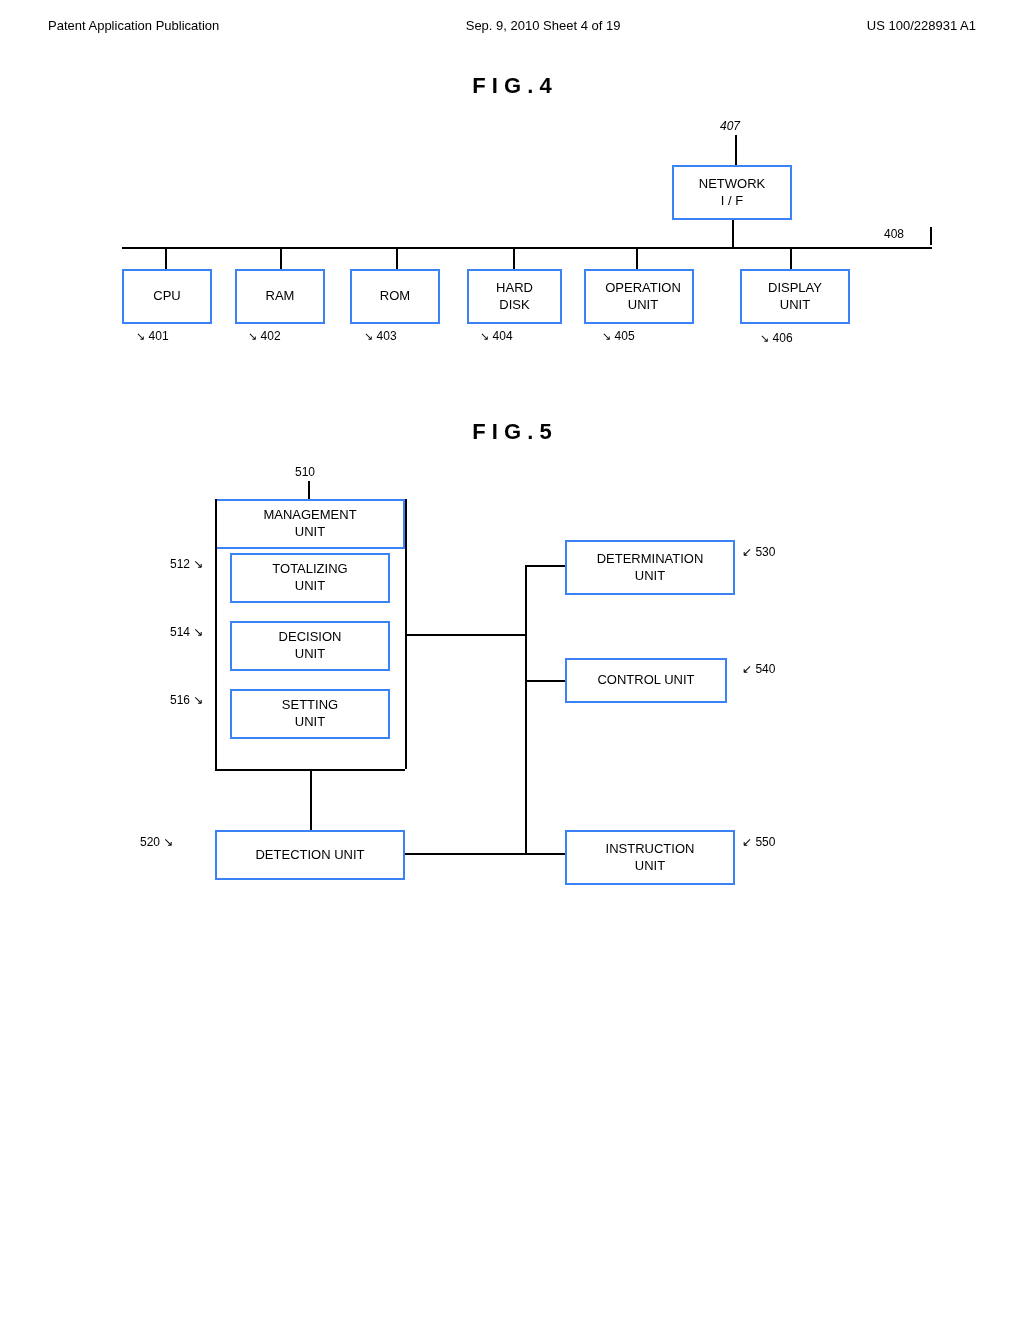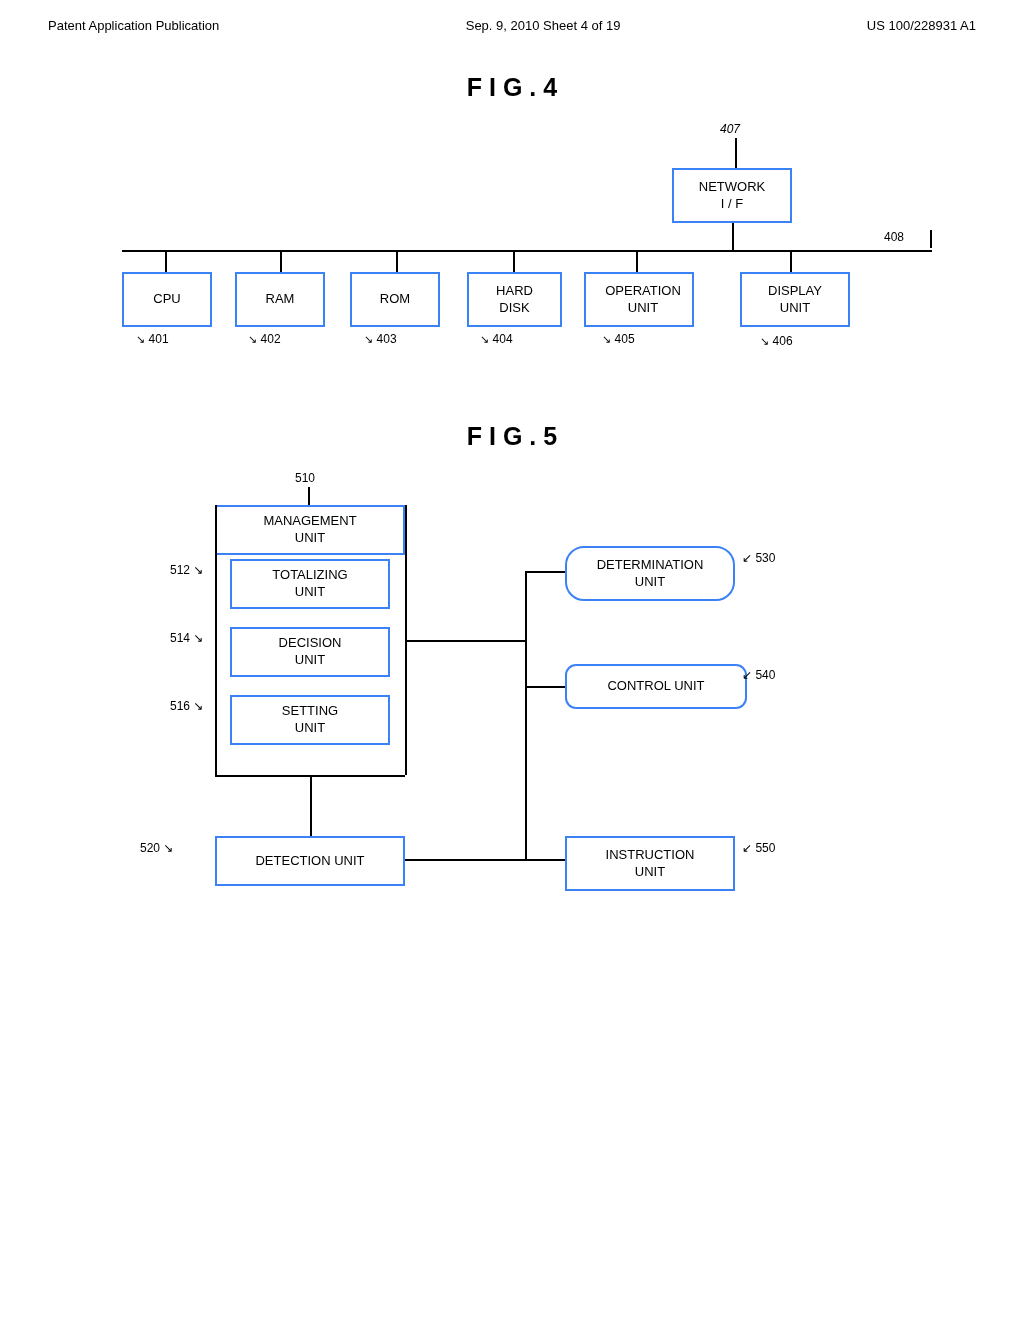--- a/index.html
+++ b/index.html
@@ -17,21 +17,21 @@
       display: flex;
       justify-content: space-between;
       align-items: center;
       padding: 18px 48px 10px 48px;
       font-size: 13px;
       border-bottom: none;
     }
 
     
     .fig-title {
-      font-size: 25px;
+      font-size: 22px;
       font-weight: bold;
       text-align: center;
       margin-bottom: 20px;
       font-family: Arial, Helvetica, sans-serif;
     }
 
     
     .fig4-section {
       padding: 30px 60px 40px 60px;
     }
@@ -189,27 +189,27 @@
     <div class="ref-label" style="top:228px; left:110px;">516 ↘</div>
 
     <div class="box" style="top:224px; left:170px; width:160px; height:50px;">SETTING<br>UNIT</div>
 
     <div class="hline" style="top:169px; left:345px; width:120px;"></div>
 
     <div class="vline" style="top:100px; left:465px; height:290px;"></div>
 
     <div class="hline" style="top:100px; left:465px; width:40px;"></div>
 
-    <div class="box" style="top:75px; left:505px; width:170px; height:55px;border-radius:19px;">DETERMINATION<br>UNIT</div>
+    <div class="box" style="top:75px; left:505px; width:170px; height:55px;">DETERMINATION<br>UNIT</div>
 
     <div class="ref-label" style="top:80px; left:682px;">↙ 530</div>
 
     <div class="hline" style="top:215px; left:465px; width:40px;"></div>
 
-    <div class="box" style="top:193px; left:505px; width:182px; height:45px;border-radius:11px;">CONTROL UNIT</div>
+    <div class="box" style="top:193px; left:505px; width:162px; height:45px;">CONTROL UNIT</div>
 
     <div class="ref-label" style="top:197px; left:682px;">↙ 540</div>
 
     <div class="hline" style="top:388px; left:465px; width:40px;"></div>
 
     <div class="box" style="top:365px; left:505px; width:170px; height:55px;">INSTRUCTION<br>UNIT</div>
 
     <div class="ref-label" style="top:370px; left:682px;">↙ 550</div>
 
     <div class="ref-label" style="top:370px; left:80px;">520 ↘</div>

